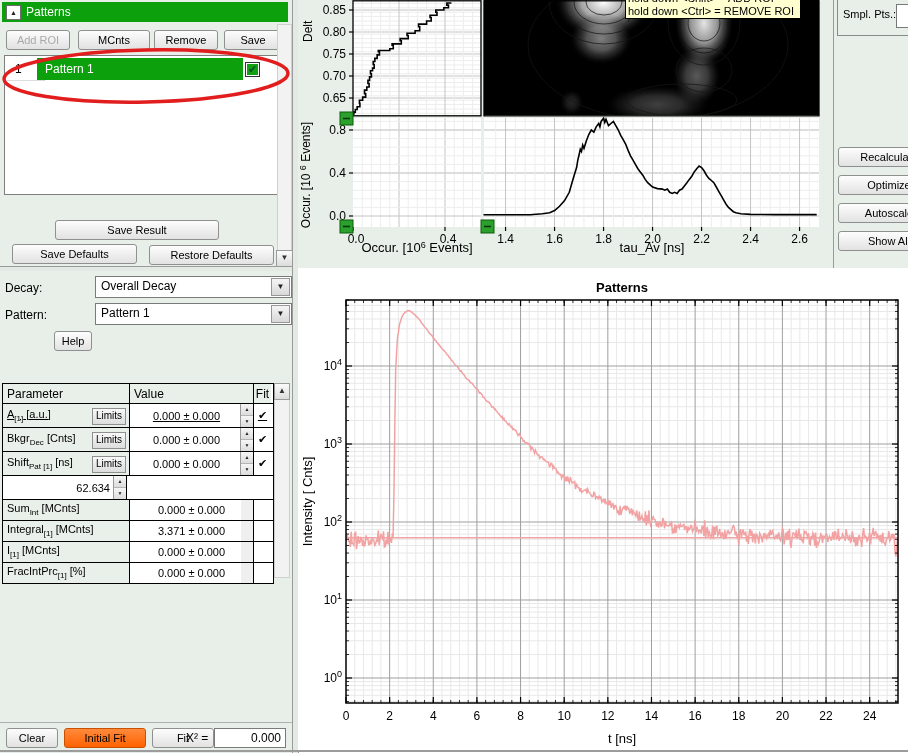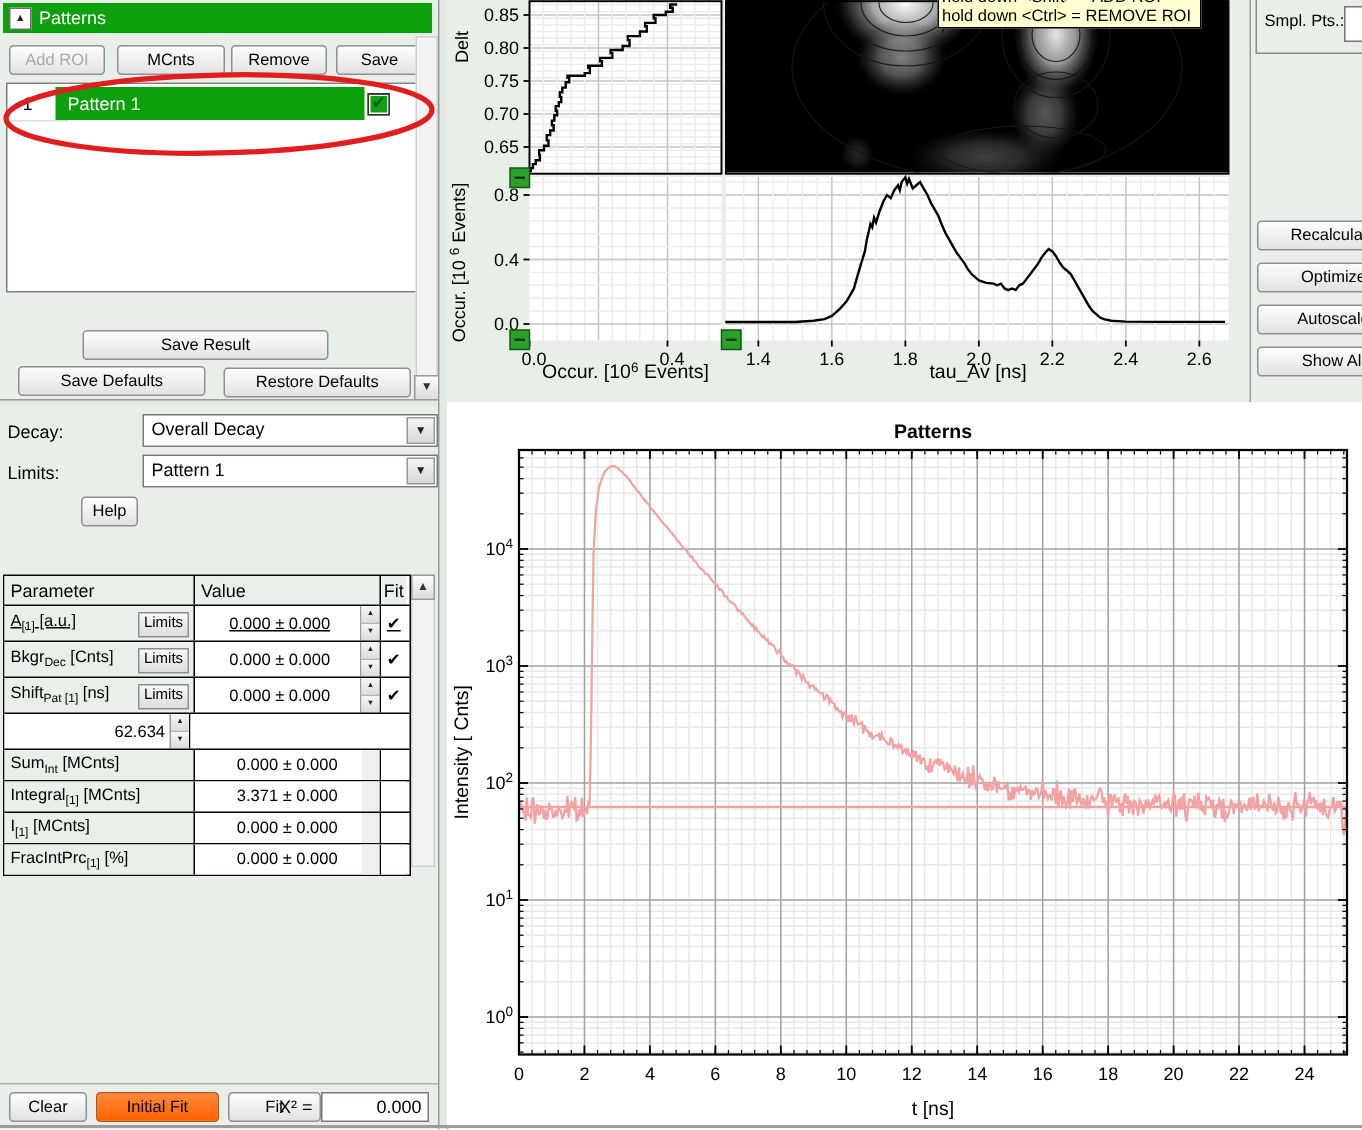--- a/index.html
+++ b/index.html
@@ -118,21 +118,21 @@
   </div>
 
   <div id="h-split" class="abs"></div>
 
   <div id="left-bottom" class="abs">
     <div class="lbl" style="left:5px;top:10px;">Decay:</div>
     <div class="combo" style="left:95px;top:5px;width:195px;">
       <div class="txt">Overall Decay</div>
       <div class="drop">▼</div>
     </div>
-    <div class="lbl" style="left:5px;top:37px;">Limits:</div>
+    <div class="lbl" style="left:5px;top:37px;">Pattern:</div>
     <div class="combo" style="left:95px;top:32px;width:195px;">
       <div class="txt">Pattern 1</div>
       <div class="drop">▼</div>
     </div>
     <div class="btn" style="left:54px;top:60px;width:36px;">Help</div>
 
     <div id="param-table" class="abs">
         <div class="tr hdr" style="height: 19px;">
           <div class="td-name">Parameter</div>
           <div class="td-val">Value</div>

